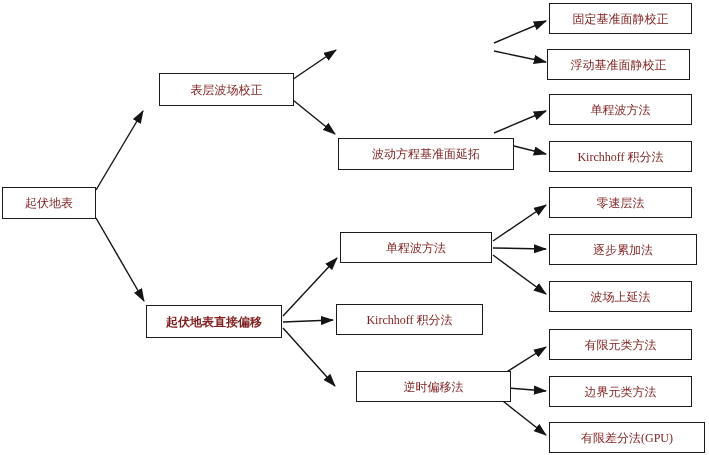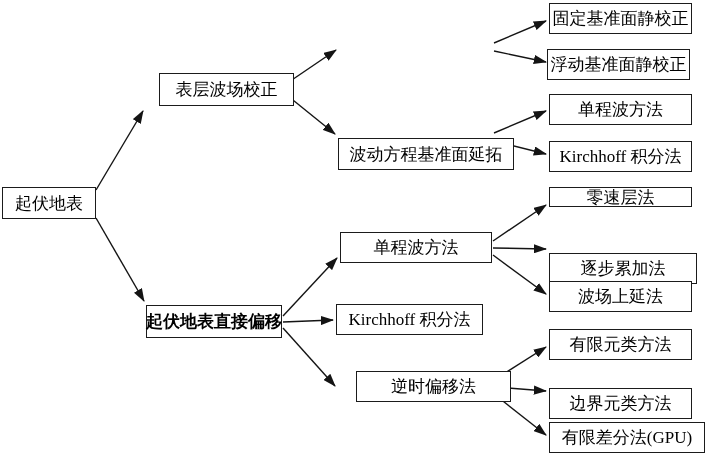--- a/index.html
+++ b/index.html
@@ -11,21 +11,21 @@
     overflow:hidden;
   }
   .edges{position:absolute;left:0;top:0;width:709px;height:455px;}
   .edges line{stroke:#141414;stroke-width:1.4;}
   .node{
     position:absolute;
     box-sizing:border-box;
     border:1.6px solid #1b1b1b;
     background:#ffffff;
     display:flex;align-items:center;justify-content:center;
-    font-size:17px;color:#000000;
+    font-size:12px;color:#7f1d1d;
     white-space:nowrap;
     line-height:1;
   }
 </style>
 </head>
 <body>
 
 <div class="canvas">
 
   <svg class="edges" viewBox="0 0 709 455" xmlns="http://www.w3.org/2000/svg">
@@ -67,20 +67,20 @@
 
   <div class="node" style="left:338px;top:138px;width:176px;height:32px;">波动方程基准面延拓</div>
   <div class="node" style="left:340px;top:232px;width:152px;height:31px;">单程波方法</div>
   <div class="node" style="left:336px;top:304px;width:147px;height:31px;">Kirchhoff 积分法</div>
   <div class="node" style="left:356px;top:371px;width:155px;height:31px;">逆时偏移法</div>
 
   <div class="node" style="left:549px;top:3px;width:143px;height:31px;">固定基准面静校正</div>
   <div class="node" style="left:547px;top:49px;width:143px;height:31px;">浮动基准面静校正</div>
   <div class="node" style="left:549px;top:94px;width:143px;height:31px;">单程波方法</div>
   <div class="node" style="left:549px;top:141px;width:143px;height:31px;">Kirchhoff 积分法</div>
-  <div class="node" style="left:549px;top:187px;width:143px;height:20px;font-family:Liberation Serif, serif;">零速层法</div>
-  <div class="node" style="left:549px;top:234px;width:148px;height:31px;margin-top:19px;">逐步累加法</div>
+  <div class="node" style="left:549px;top:187px;width:143px;height:31px;font-family:Liberation Serif, serif;">零速层法</div>
+  <div class="node" style="left:549px;top:234px;width:148px;height:31px;">逐步累加法</div>
   <div class="node" style="left:549px;top:281px;width:143px;height:31px;">波场上延法</div>
   <div class="node" style="left:549px;top:329px;width:143px;height:31px;">有限元类方法</div>
-  <div class="node" style="left:549px;top:388px;width:143px;height:31px;">边界元类方法</div>
+  <div class="node" style="left:549px;top:376px;width:143px;height:31px;">边界元类方法</div>
   <div class="node" style="left:549px;top:422px;width:156px;height:31px;">有限差分法(GPU)</div>
 
 </div>
 
 </body></html>

